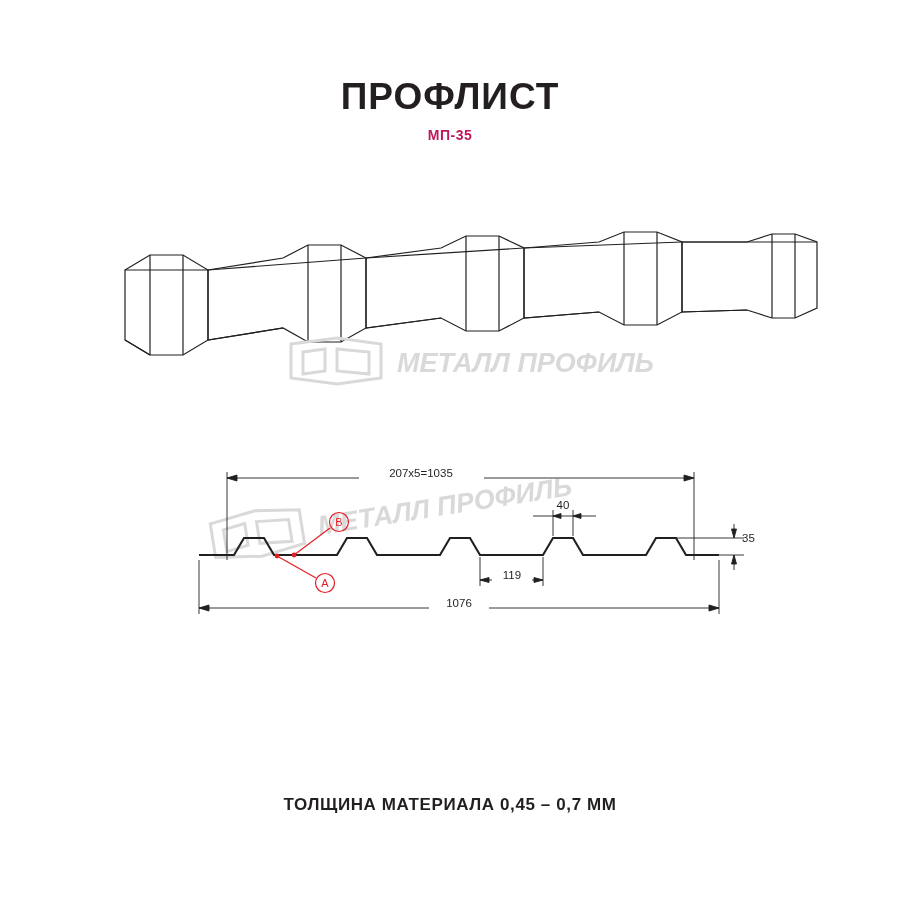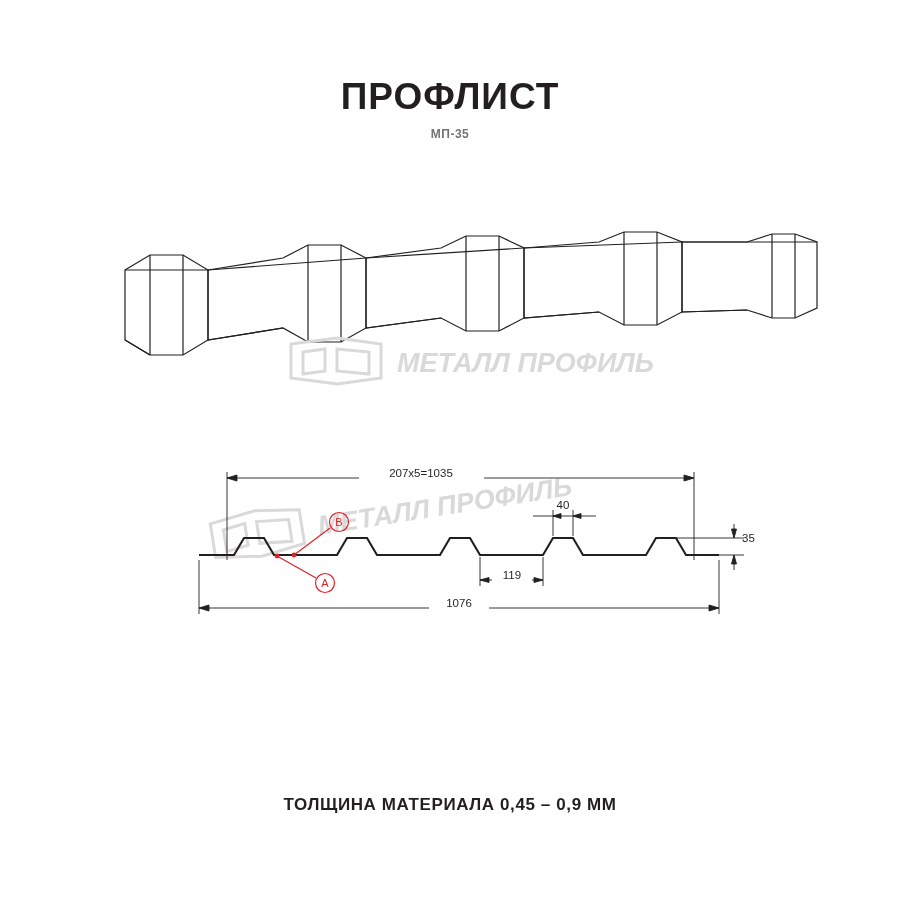--- a/index.html
+++ b/index.html
@@ -29,24 +29,24 @@
   }
   .title {
     font-size: 37px;
     font-weight: bold;
     letter-spacing: 1px;
     line-height: 1.05;
     color: #231f20;
   }
   .subtitle {
     margin-top: 10px;
-    font-size: 12px;
+    font-size: 14px;
     font-weight: bold;
     letter-spacing: 0.5px;
-    color: #737373;
+    color: #be185d;
   }
   .footer-note {
     position: absolute;
     top: 795px;
     left: 0;
     width: 900px;
     text-align: center;
     font-size: 17px;
     font-weight: bold;
     letter-spacing: 0.6px;
@@ -219,15 +219,15 @@
 
       <g stroke="#e31e24" stroke-width="1.2" fill="none">
         <path d="M113 96 L152 118"></path>
         <circle cx="161" cy="123" r="9.5"></circle>
       </g>
       <circle cx="113" cy="96" r="2.4" fill="#e31e24" stroke="none"></circle>
       <text x="161" y="127" text-anchor="middle" font-family="Liberation Sans, sans-serif" font-size="11" fill="#e31e24">A</text>
     </svg>
   </div>
 
-  <div class="footer-note">ТОЛЩИНА МАТЕРИАЛА 0,45 – 0,9 ММ</div>
+  <div class="footer-note">ТОЛЩИНА МАТЕРИАЛА 0,45 – 0,7 ММ</div>
 
 </div>
 
 </body></html>

